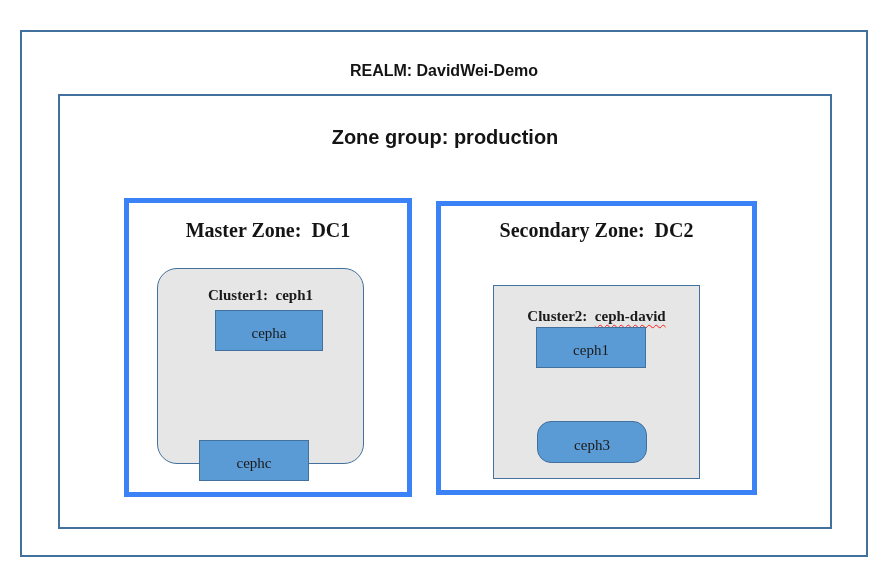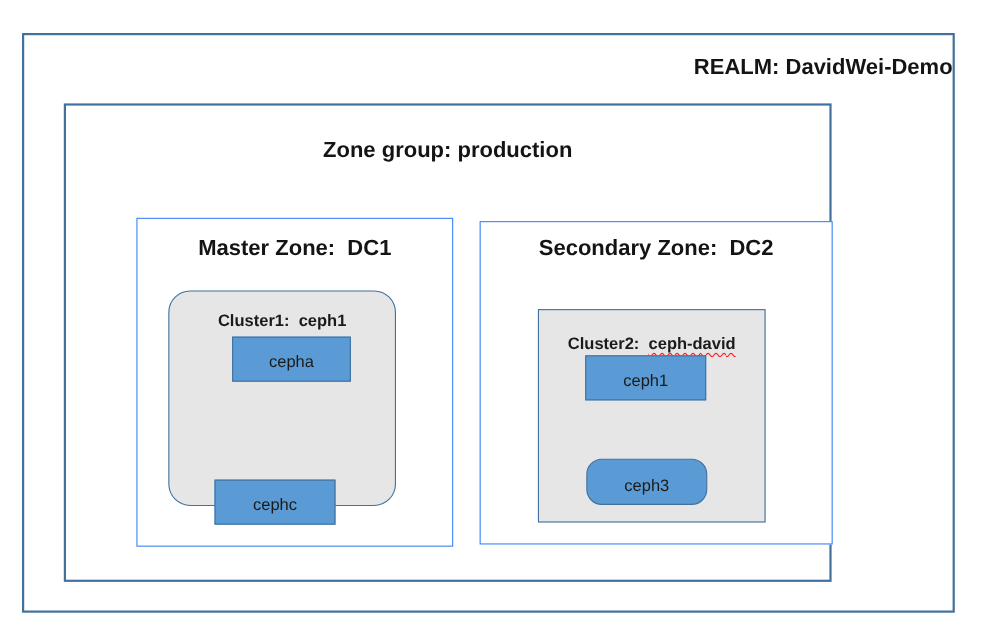--- a/index.html
+++ b/index.html
@@ -21,44 +21,45 @@
     box-sizing: border-box;
     background: #ffffff;
   }
   .realm-box {
     left: 20px; top: 30px;
     width: 848px; height: 527px;
     border: 2px solid #41719C;
   }
   .zone-group-box {
     left: 36px; top: 62px;
-    width: 698px; height: 435px;
+    width: 774px; height: 435px;
     border: 2px solid #41719C;
   }
   .zone-box {
-    border: 1px solid #3b82f6;
+    border: 5px solid #3b82f6;
+    font-family: Liberation Serif, serif;
   }
   .zone-master { left: 64px; top: 102px; width: 288px; height: 299px; }
   .zone-secondary { left: 376px; top: 105px; width: 321px; height: 294px; }
   .cluster-box {
     position: absolute;
     box-sizing: border-box;
     background: #E7E6E6;
     border: 1px solid #41719C;
   }
   .cluster-1 { left: 28px; top: 65px; width: 207px; height: 196px; border-radius: 20px; }
   .cluster-2 { left: 52px; top: 64px; width: 207px; height: 194px; margin-top: 15px; }
   .title {
     position: absolute;
     left: 0; right: 0;
     text-align: center;
     font-weight: bold;
     white-space: pre;
   }
-  .realm-title { top: 18px; font-size: 20px; text-align: right; }
+  .realm-title { top: 30px; font-size: 16px; }
   .zg-title { top: 30px; font-size: 20px; }
   .zone-title-master { top: 16px; font-size: 20px; }
   .zone-title-secondary { top: 13px; font-size: 20px; }
   .cluster-label {
     position: absolute;
     left: 0; right: 0;
     text-align: center;
     font-weight: bold;
     font-size: 15px;
     white-space: pre;

